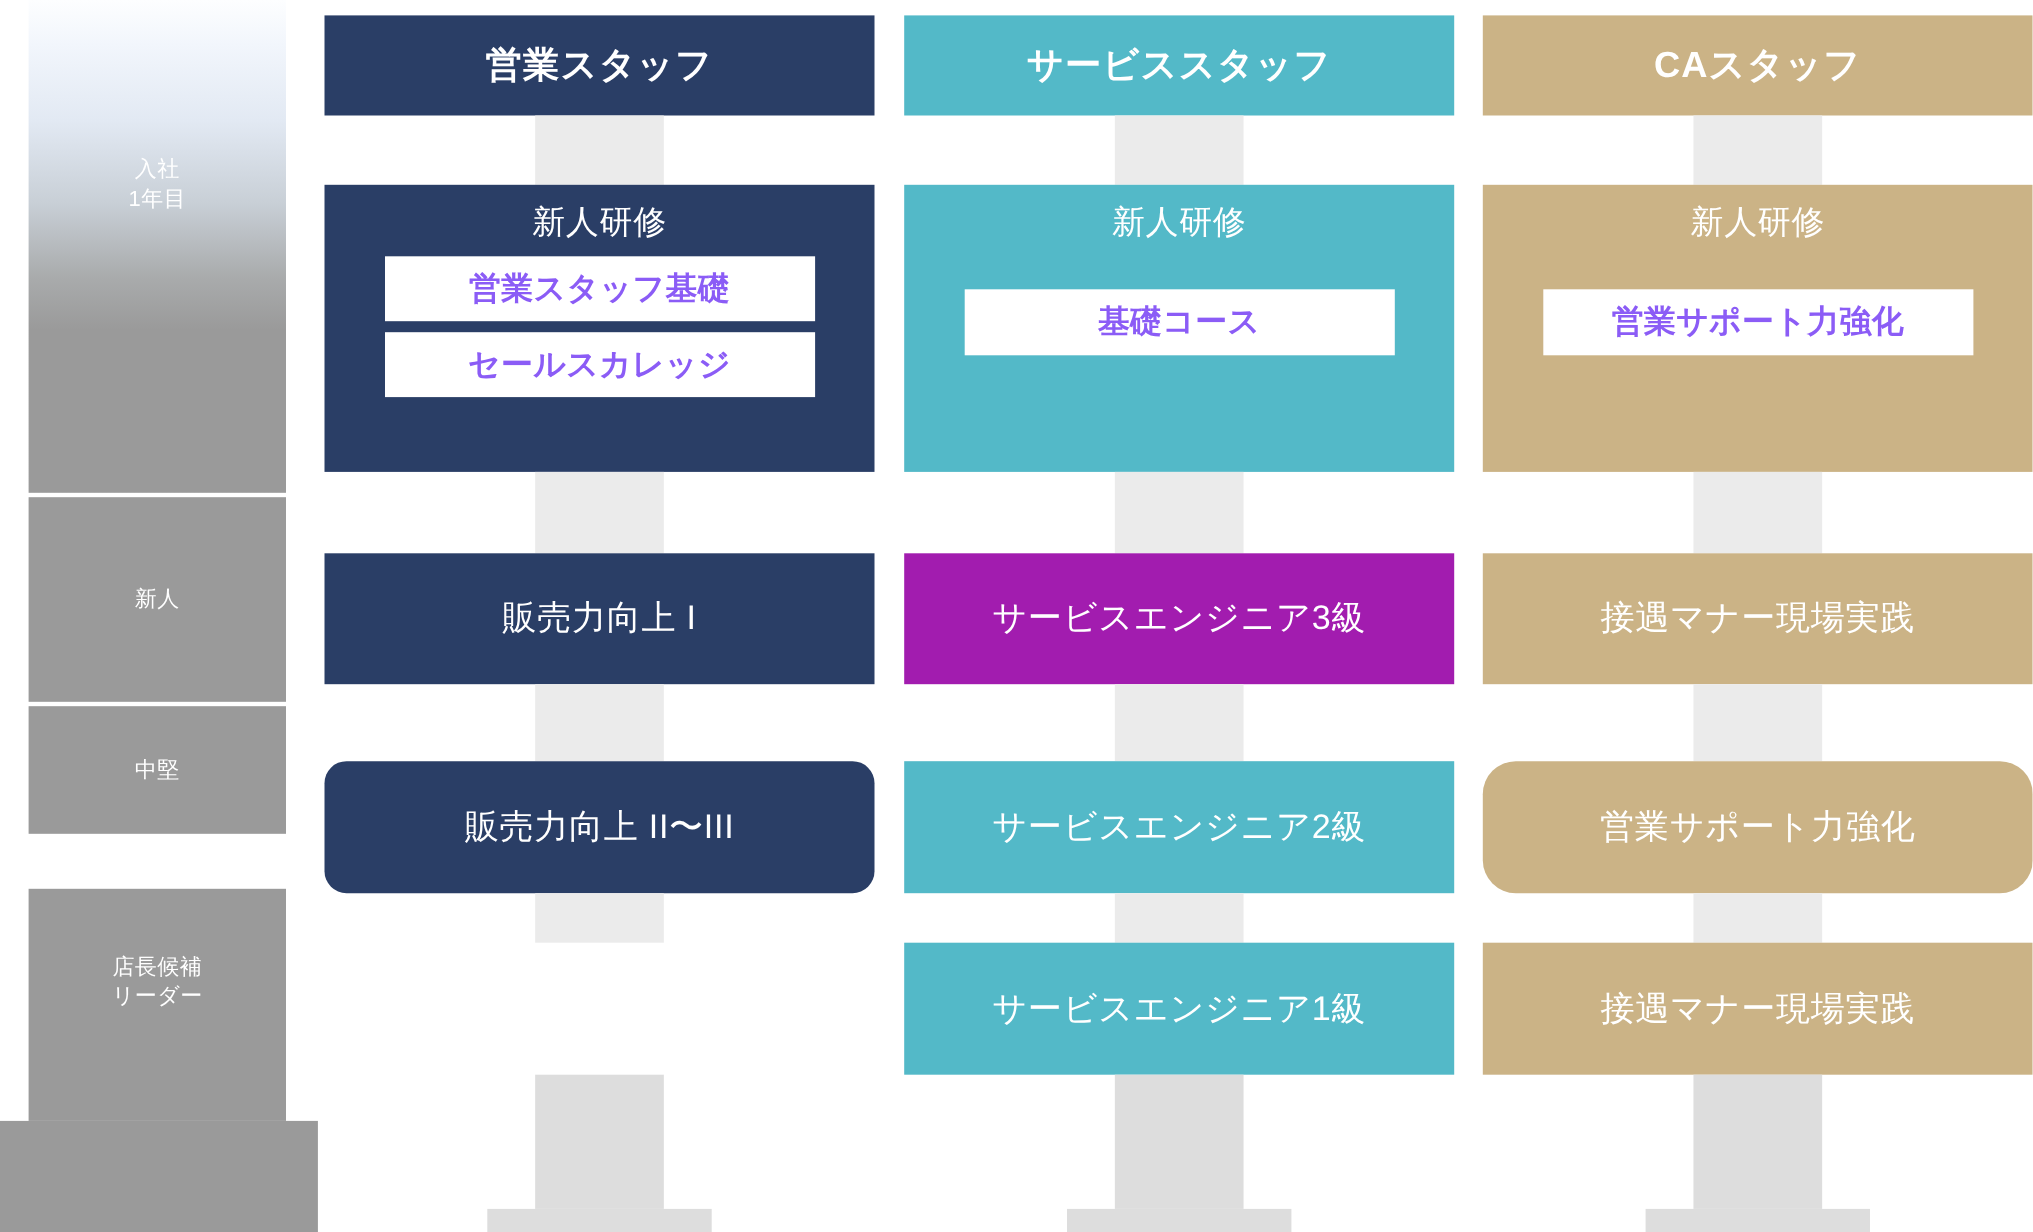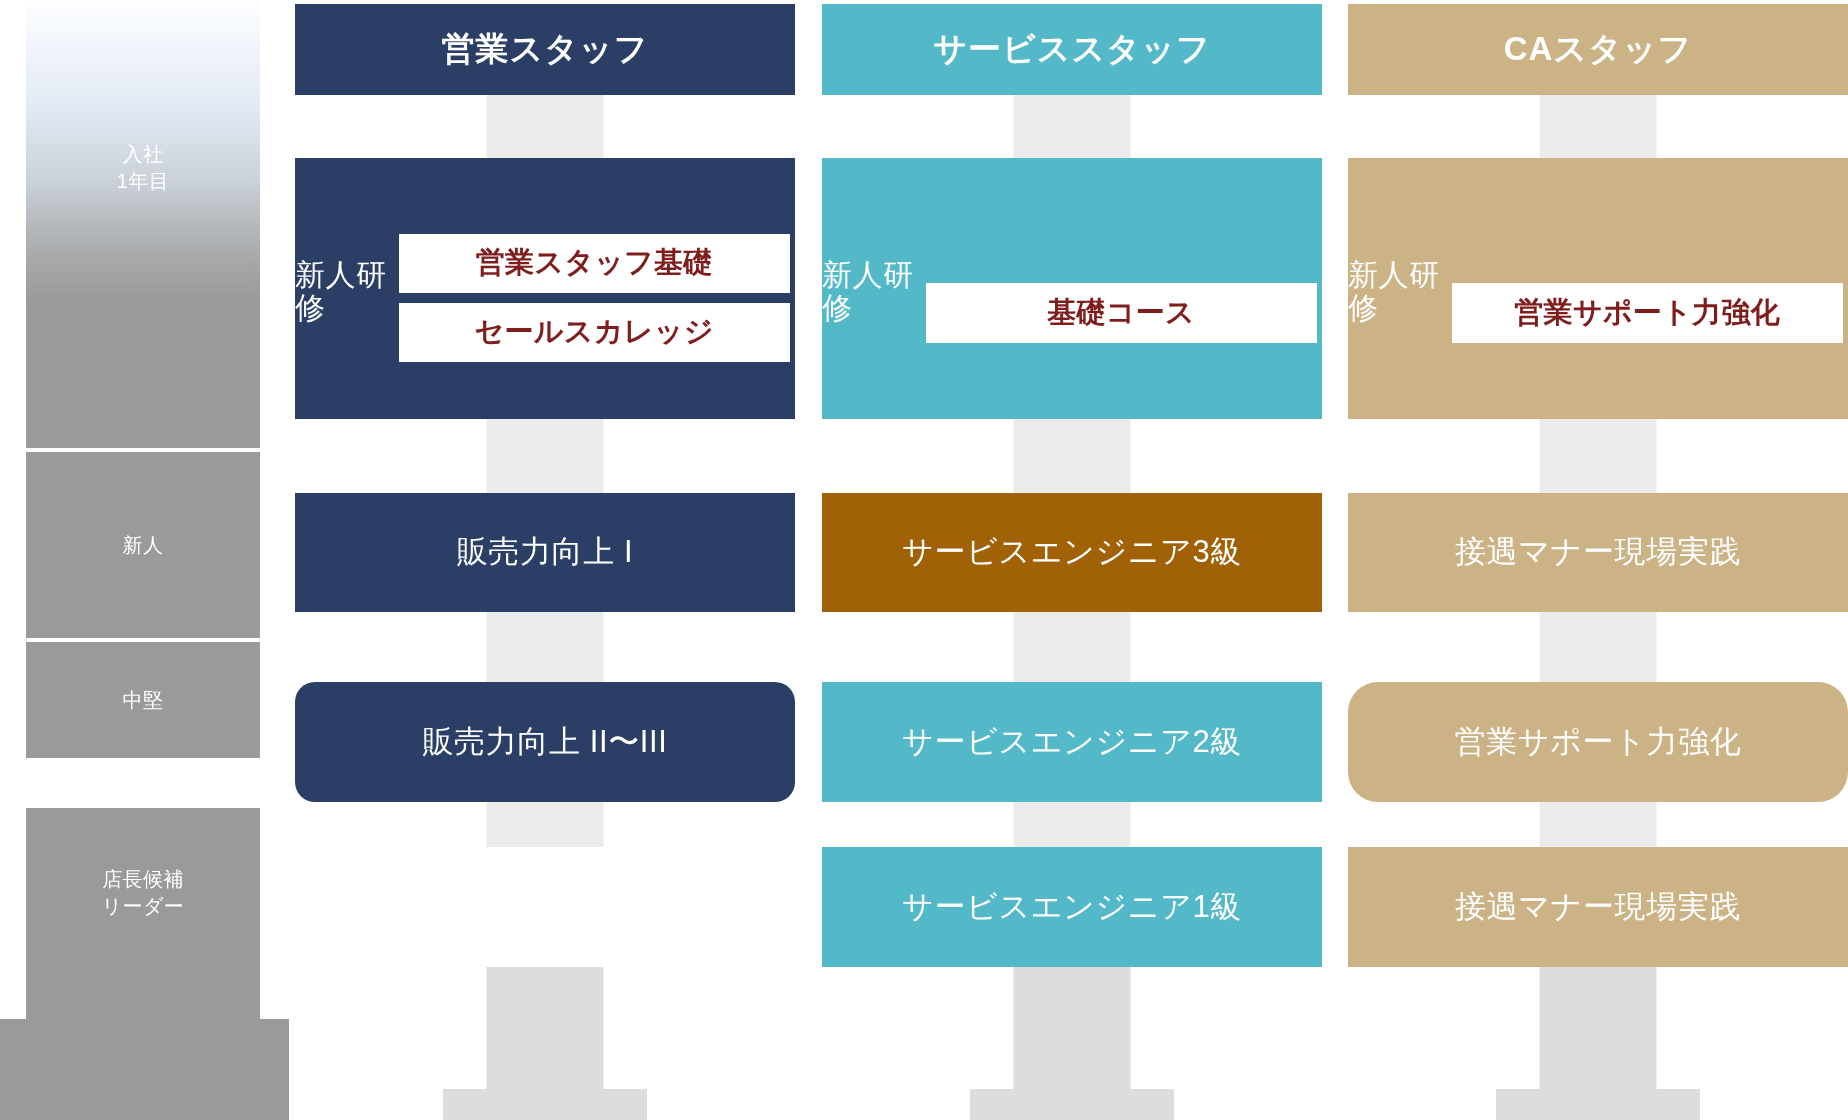--- a/index.html
+++ b/index.html
@@ -58,21 +58,21 @@
     left: 0;
     top: 1019px;
     width: 289px;
     height: 101px;
     background: #9a9a9a;
   }
 
   
   .track {
     position: absolute;
-    top: 4px;
+    top: 14px;
     height: 908px;
   }
   .track-0 { left: 295px;  width: 500px; }
   .track-1 { left: 822px;  width: 500px; }
   .track-2 { left: 1348px; width: 500px; }
 
   .head {
     position: absolute;
     left: 0;
     top: 0;
@@ -111,20 +111,21 @@
     background: #dddddd;
   }
 
   
   .box {
     position: absolute;
     left: 0;
     width: 100%;
     box-sizing: border-box;
     display: flex;
+    flex-direction: column;
     align-items: center;
     justify-content: center;
     color: #ffffff;
     font-size: 31px;
     letter-spacing: 0.02em;
   }
   .box-r2 { top: 154px; height: 261px; justify-content: flex-start; padding-top: 18px; }
   .box-r3 { top: 489px; height: 119px; }
   .box-r4 { top: 678px; height: 120px; }
   .box-r5 { top: 843px; height: 120px; }
@@ -141,21 +142,21 @@
     width: 100%;
     display: flex;
     flex-direction: column;
     align-items: center;
     gap: 10px;
   }
   .chip {
     width: 391px;
     height: 59px;
     background: #ffffff;
-    color: #7f1d1d;
+    color: #8b5cf6;
     font-size: 29px;
     font-weight: bold;
     letter-spacing: 0.01em;
     display: flex;
     align-items: center;
     justify-content: center;
     box-sizing: border-box;
   }
   .chips-single { margin-top: 30px; }
   .chips-single .chip { width: 391px; height: 60px; }
@@ -237,21 +238,21 @@
 
     <div class="box box-r2" style="background: rgb(83, 185, 200);">
       <div class="box-title">新人研修</div>
       <div class="chips chips-single">
         <div class="chip">基礎コース</div>
       </div>
     </div>
 
     <div class="stem stem-b"></div>
 
-    <div class="box box-r3" style="background: #a16207;">
+    <div class="box box-r3" style="background: #a21caf;">
       <div class="box-label">サービスエンジニア3級</div>
     </div>
 
     <div class="stem stem-c"></div>
 
     <div class="box box-r4" style="background: rgb(83, 185, 200);">
       <div class="box-label">サービスエンジニア2級</div>
     </div>
 
     <div class="stem stem-d"></div>

